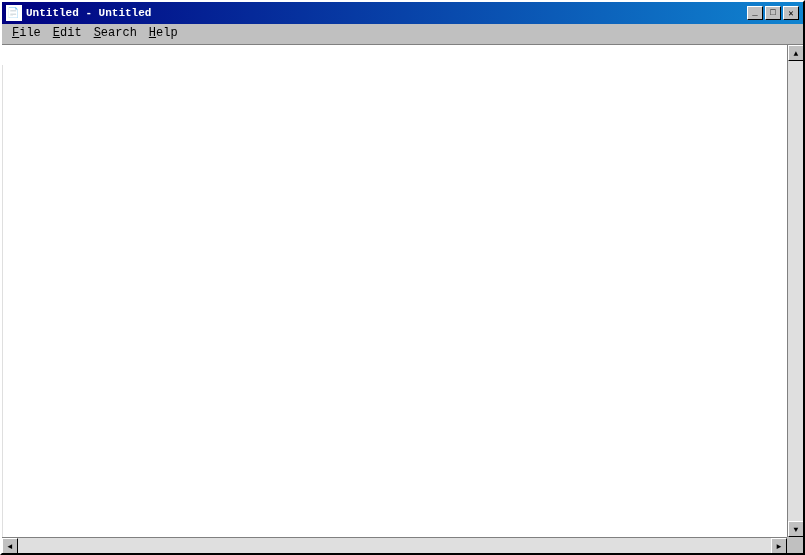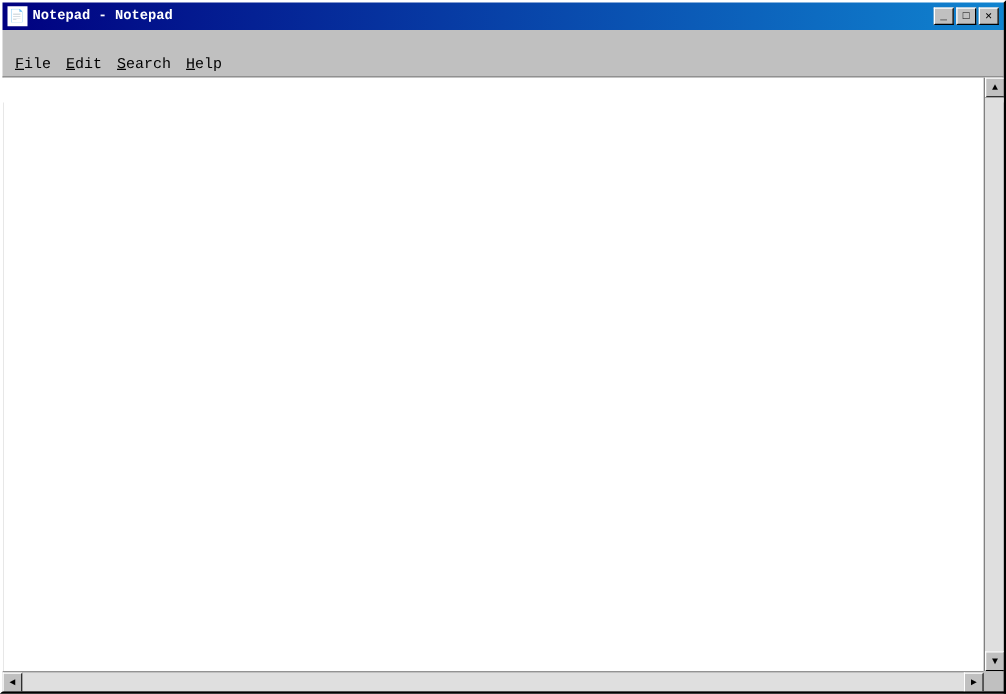--- a/index.html
+++ b/index.html
@@ -68,23 +68,23 @@
       justify-content: center;
       font-size: 9px;
       cursor: pointer;
       color: #000;
       font-weight: bold;
     }
 
     .menu-bar {
       background: #c0c0c0;
       display: flex;
-      align-items: flex-start;
-      padding: 18px 4px;
-      height: 38px;
+      align-items: flex-end;
+      padding: 2px 4px;
+      height: 21px;
       flex-shrink: 0;
       border-bottom: 1px solid #808080;
     }
 
     .menu-item {
       padding: 2px 6px;
       font-size: 12px;
       cursor: pointer;
       color: #000;
     }
@@ -150,21 +150,21 @@
       flex-direction: row;
     }
   </style>
 </head>
 <body>
 
 <div class="window">
   <div class="title-bar">
     <div class="title-bar-left">
       <div class="title-icon">📄</div>
-      <span class="title-text">Notepad - Notepad</span>
+      <span class="title-text">Untitled - Untitled</span>
     </div>
     <div class="title-buttons">
       <div class="title-btn">_</div>
       <div class="title-btn">□</div>
       <div class="title-btn">✕</div>
     </div>
   </div>
 
   <div class="menu-bar">
     <div class="menu-item"><span>F</span>ile</div>

